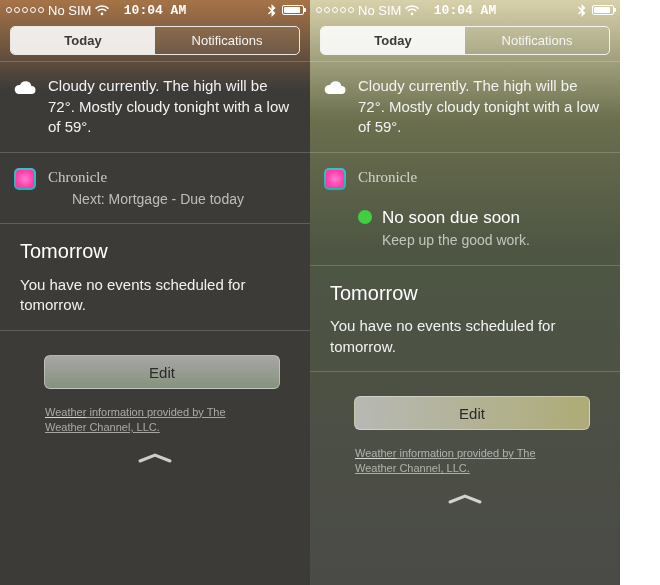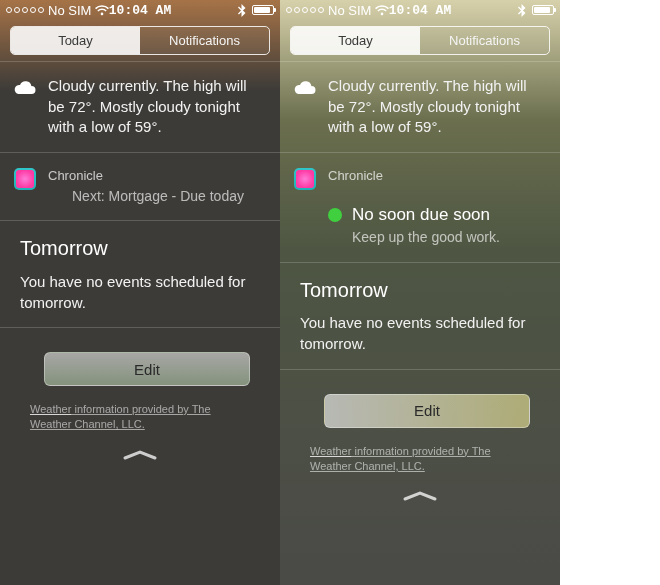--- a/index.html
+++ b/index.html
@@ -1,41 +1,41 @@
 <!DOCTYPE html>
 <html><head>
 <meta charset="utf-8">
 <style>
   * { margin:0; padding:0; box-sizing:border-box; -webkit-font-smoothing:antialiased; }
   html,body { width:660px; height:585px; font-family:-apple-system,"Helvetica Neue",Helvetica,Arial,sans-serif; }
   body { display:flex; }
-  .phone { width:280px; height:585px; position:relative; overflow:hidden; color:#fff; }
+  .phone { width:310px; height:585px; position:relative; overflow:hidden; color:#fff; }
   .phone.left  { background:linear-gradient(180deg,#a67347 0,#3d3b38 90px,#3d3b38 100%); }
   .phone.right { background:linear-gradient(180deg,#d7d1ab 0,#6b6f4e 120px,#4e5643 250px,#4a4a47 100%); }
   .statusbar { height:20px; display:flex; align-items:center; font-size:13px; padding:0 6px; position:relative; }
   .sb-left  { display:flex; align-items:center; gap:4px; }
   .sb-center{ position:absolute; left:50%; transform:translateX(-50%); font-weight:600;font-family:Liberation Mono, monospace; }
   .sb-right { margin-left:auto; display:flex; align-items:center; gap:6px; }
   .dots { display:inline-flex; gap:2px; }
   .dots i { width:6px;height:6px;border-radius:50%;border:1px solid #fff; display:inline-block; }
   .battery { width:22px;height:10px;border:1.2px solid #fff;border-radius:2px;position:relative; }
   .battery::after{content:"";position:absolute;right:-3px;top:2px;width:2px;height:4px;background:#fff;border-radius:0 1px 1px 0;}
   .battery i{position:absolute;left:1px;top:1px;bottom:1px;width:80%;background:#fff;border-radius:1px;}
   .tabs { padding:6px 10px; }
   .seg { height:29px; border:1px solid rgba(255,255,255,.85); border-radius:5px; display:flex; overflow:hidden; }
   .seg div { flex:1; font-size:13px; display:flex; align-items:center; justify-content:center; cursor:pointer; }
-  .seg-active   { background:rgba(255,255,255,.88); color:#3a3a3a; font-weight:400; }
+  .seg-active   { background:rgba(255,255,255,.88); color:#3a3a3a; font-weight:700; }
   .seg-inactive { background:rgba(255,255,255,.05); color:#f5f5f5; }
   .separator { height:1px; background:rgba(255,255,255,.18); }
   .section { padding:14px 14px 14px 48px; position:relative; font-size:15px; line-height:1.38; color:#f2f2f2; }
   .section .ic { position:absolute; left:14px; top:15px; width:22px; height:22px; display:flex; align-items:center; justify-content:center; }
   .cloud svg { fill:#fff; }
   .appicon { width:22px;height:22px;border-radius:5px; background:linear-gradient(180deg,#2fc5c9,#1fb2b7); padding:2px; }
   .appicon span{display:block;width:100%;height:100%;border-radius:3px;background:radial-gradient(circle,#ff7bd6,#ff3aa5 70%);}
-  .app-title { color:rgba(255,255,255,.72); font-size:13px; }
+  .app-title { color:rgba(255,255,255,.72); font-size:15px;font-family:Liberation Serif, serif; }
   .widget-line1 { margin-top:18px; display:flex; align-items:center; gap:10px; font-size:17px; color:#fff; }
   .status-dot { width:14px;height:14px;border-radius:50%; display:inline-block; }
   .widget-line2 { margin-left:24px; margin-top:2px; font-size:14px; color:rgba(255,255,255,.65); }
   .heading { font-size:20px; color:#fff; margin-bottom:9px; font-weight:400; }
   .edit-wrap { padding:24px 30px 4px 44px; }
   .edit-btn { width:100%; height:34px; border-radius:6px; border:.5px solid rgba(255,255,255,.35);
               background:rgba(255,255,255,.48); color:#2a2a2a; font-size:15px; display:flex; align-items:center; justify-content:center; cursor:pointer; }
   .left  .edit-btn { background:linear-gradient(180deg,rgba(255,255,255,.55),rgba(220,255,210,.45)); }
   .right .edit-btn { background:linear-gradient(90deg,rgba(255,255,255,.60),rgba(255,248,160,.55)); }
   .footer { margin:12px auto 17px auto; text-align:left; font-size:11px; line-height:1.35; color:rgba(255,255,255,.55); width:220px;text-decoration:underline; }

